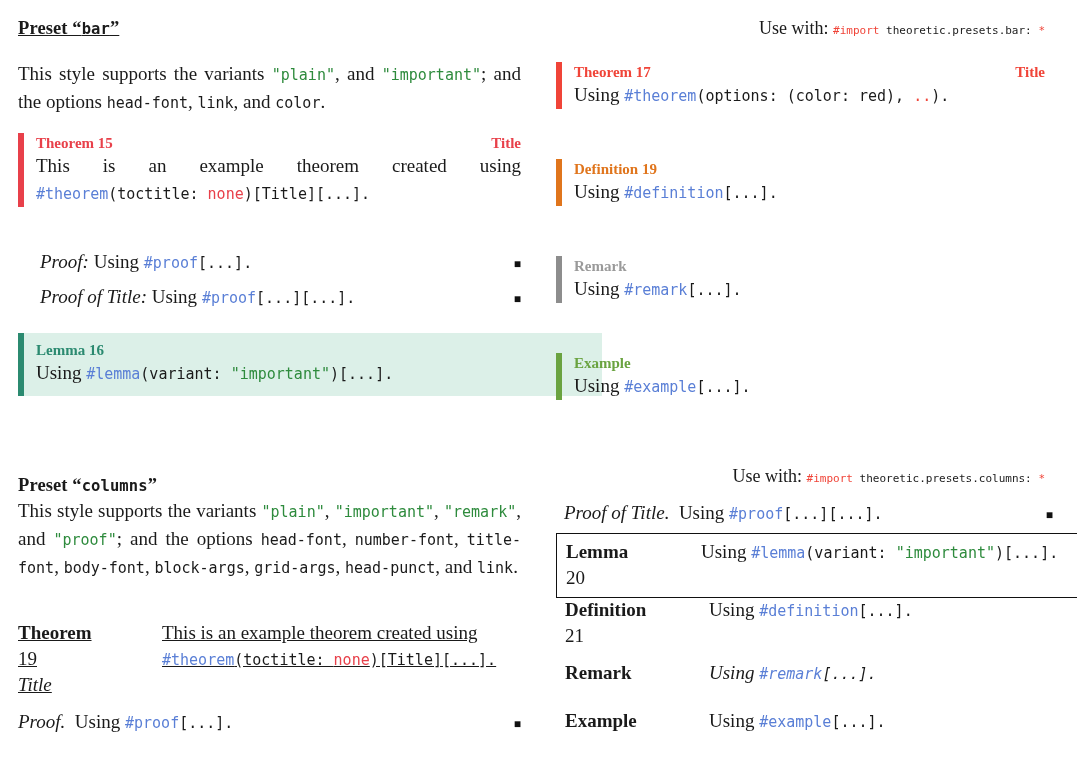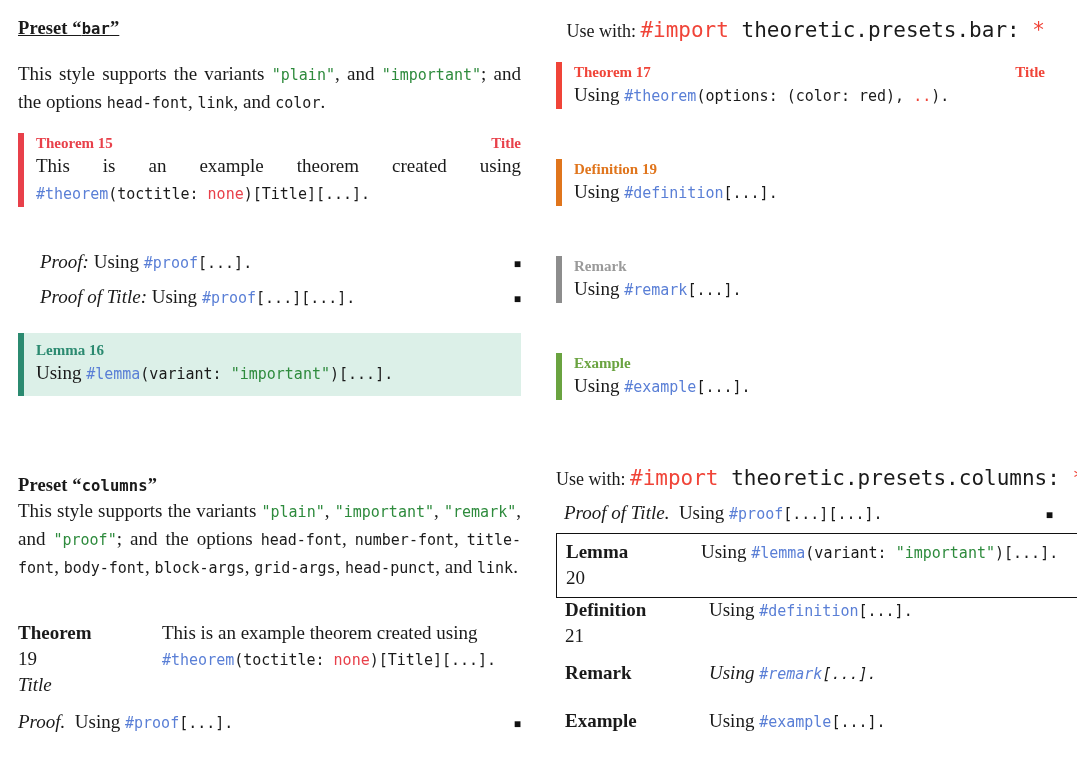--- a/index.html
+++ b/index.html
@@ -52,21 +52,21 @@
     margin: 0;
   }
   .para .mono { font-size: 15px; }
 
   .usewith {
     font-size: 18px;
     text-align: right;
     margin: 0;
     white-space: nowrap;
   }
-  .usewith .mono { font-size: 21px; }
+  .usewith .mono { font-size: 11px; }
 
   
   .barblock {
     position: relative;
     padding-left: 18px;
     box-sizing: border-box;
   }
   .barblock .accent {
     position: absolute;
     left: 0;
@@ -163,39 +163,39 @@
     <div class="proofline" style="position:absolute;left:22px;top:249px;width:481px;">
       <span class="ptext"><span class="pname">Proof:</span> <span>Using </span><span class="mono blue">#proof</span><span class="mono">[...].</span></span>
       <span class="qed"></span>
     </div>
 
     <div class="proofline" style="position:absolute;left:22px;top:284px;width:481px;">
       <span class="ptext"><span class="pname">Proof of Title:</span> <span>Using </span><span class="mono blue">#proof</span><span class="mono">[...][...].</span></span>
       <span class="qed"></span>
     </div>
 
-    <div class="barblock important-bg" style="position:absolute;left:0;top:333px;width:503px;background:#dcf0e8;">
+    <div class="barblock important-bg" style="position:absolute;left:0;top:333px;width:584px;background:#dcf0e8;">
       <span class="accent" style="background:#2b8a70;"></span>
       <div class="bhead" style="color:#2b8a70;">
         <span>Lemma 16</span>
       </div>
       <div class="bbody">
         <span>Using </span><span class="mono blue">#lemma</span><span class="mono">(variant: </span><span class="mono green">"important"</span><span class="mono">)[...].</span>
       </div>
     </div>
 
     <h2 class="preset-title" style="position:absolute;left:0;top:455px;margin-top:20px;">
       <span>Preset “</span><span class="mono">columns</span><span>”</span>
     </h2>
 
     <p class="para" style="position:absolute;left:0;top:497px;width:503px;">
       <span>This style supports the variants </span><span class="mono green">"plain"</span><span>, </span><span class="mono green">"important"</span><span>, </span><span class="mono green">"remark"</span><span>, and </span><span class="mono green">"proof"</span><span>; and the options </span><span class="mono">head-font</span><span>, </span><span class="mono">number-font</span><span>, </span><span class="mono">title-font</span><span>, </span><span class="mono">body-font</span><span>, </span><span class="mono">block-args</span><span>, </span><span class="mono">grid-args</span><span>, </span><span class="mono">head-punct</span><span>, and </span><span class="mono">link</span><span>.</span>
     </p>
 
-    <div class="gridrow" style="position:absolute;left:0;top:620px;width:503px;">
+    <div class="gridrow" style="position:absolute;left:0;top:620px;width:503px;text-decoration:underline;">
       <div class="gname">
         <span>Theorem</span>
         <span class="gnum">19</span>
         <span class="gtitle">Title</span>
       </div>
       <div class="gbody">
         <div>This is an example theorem created using</div>
         <div><span class="mono blue">#theorem</span><span class="mono">(toctitle: </span><span class="mono red">none</span><span class="mono">)[Title][...].</span></div>
       </div>
     </div>

